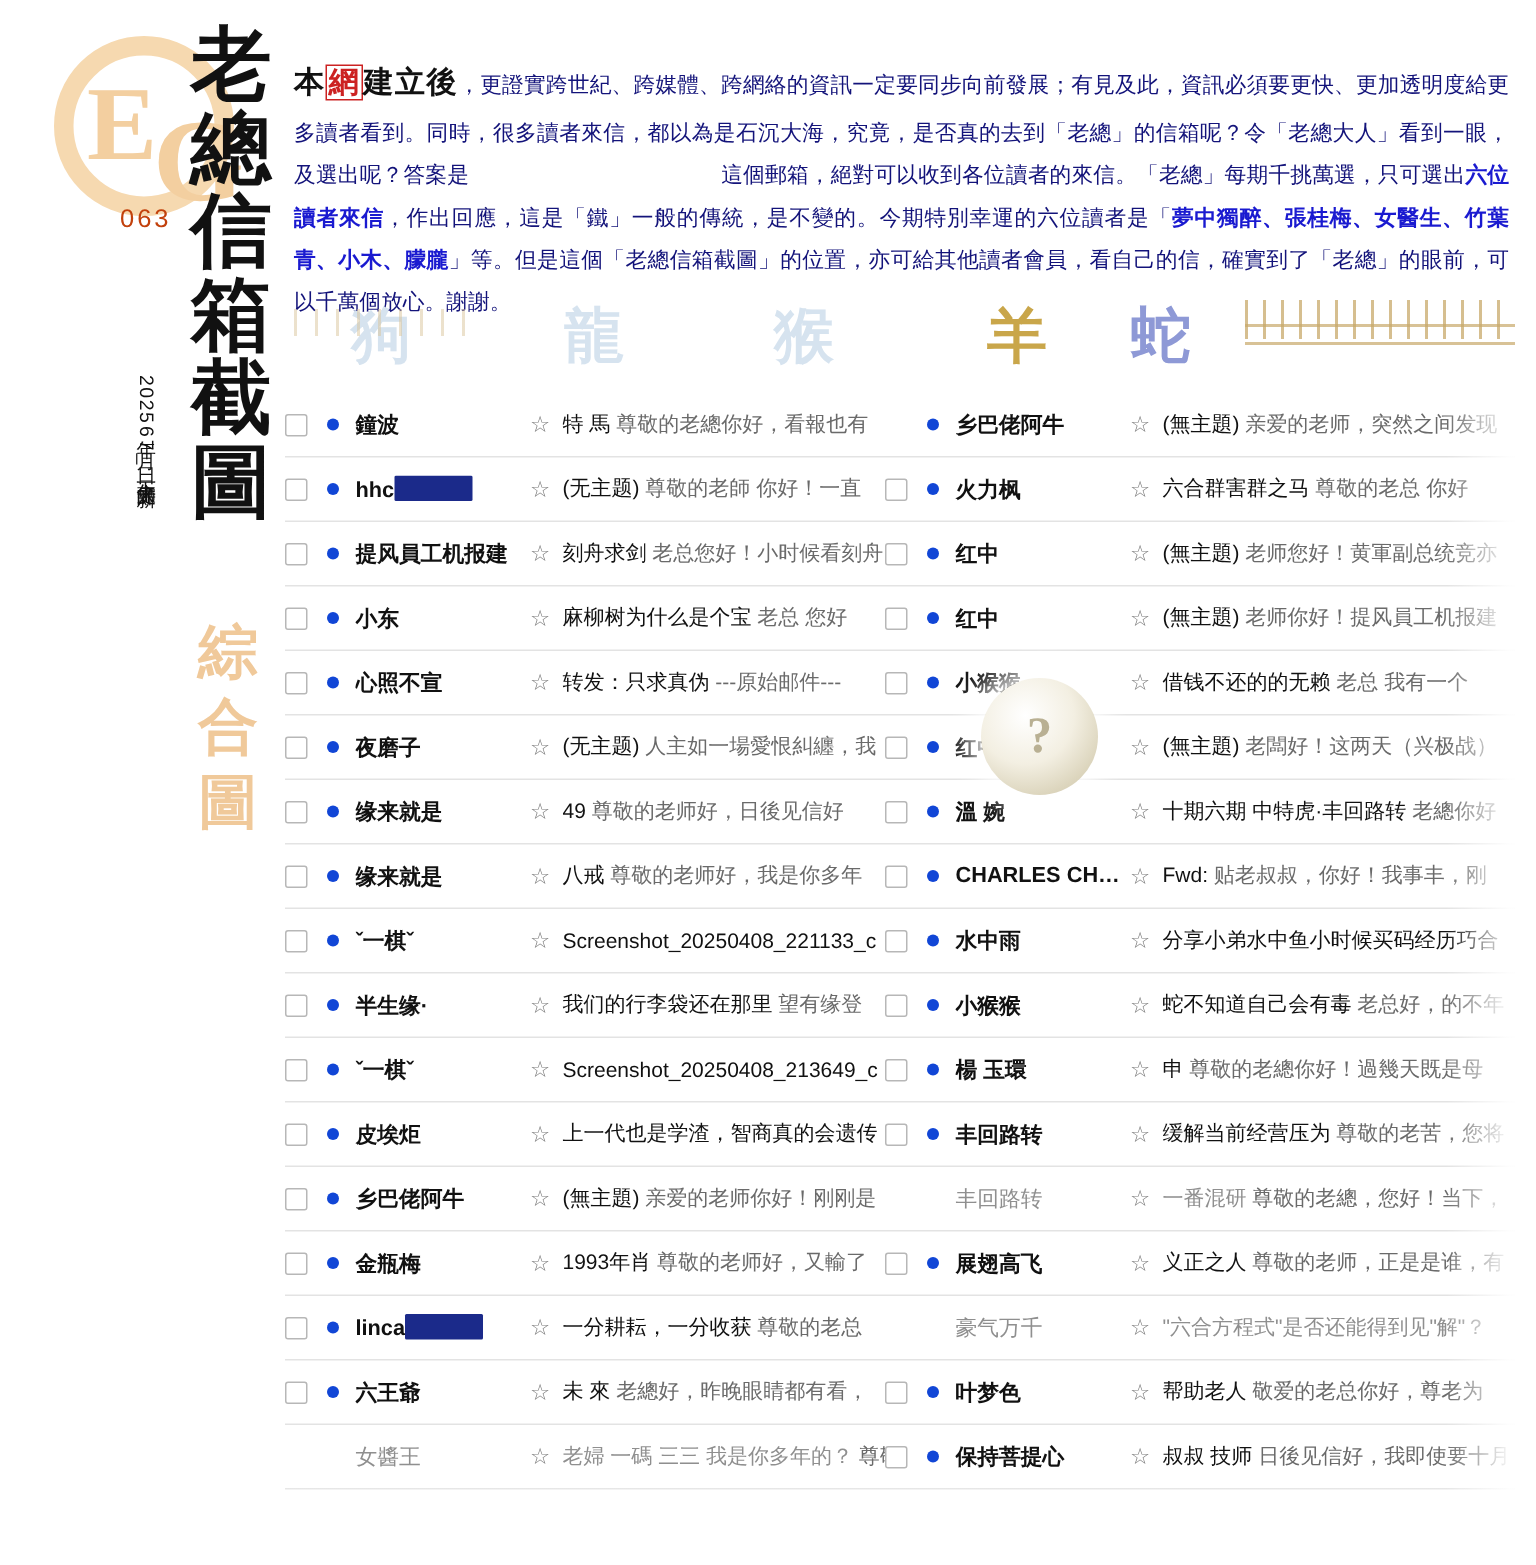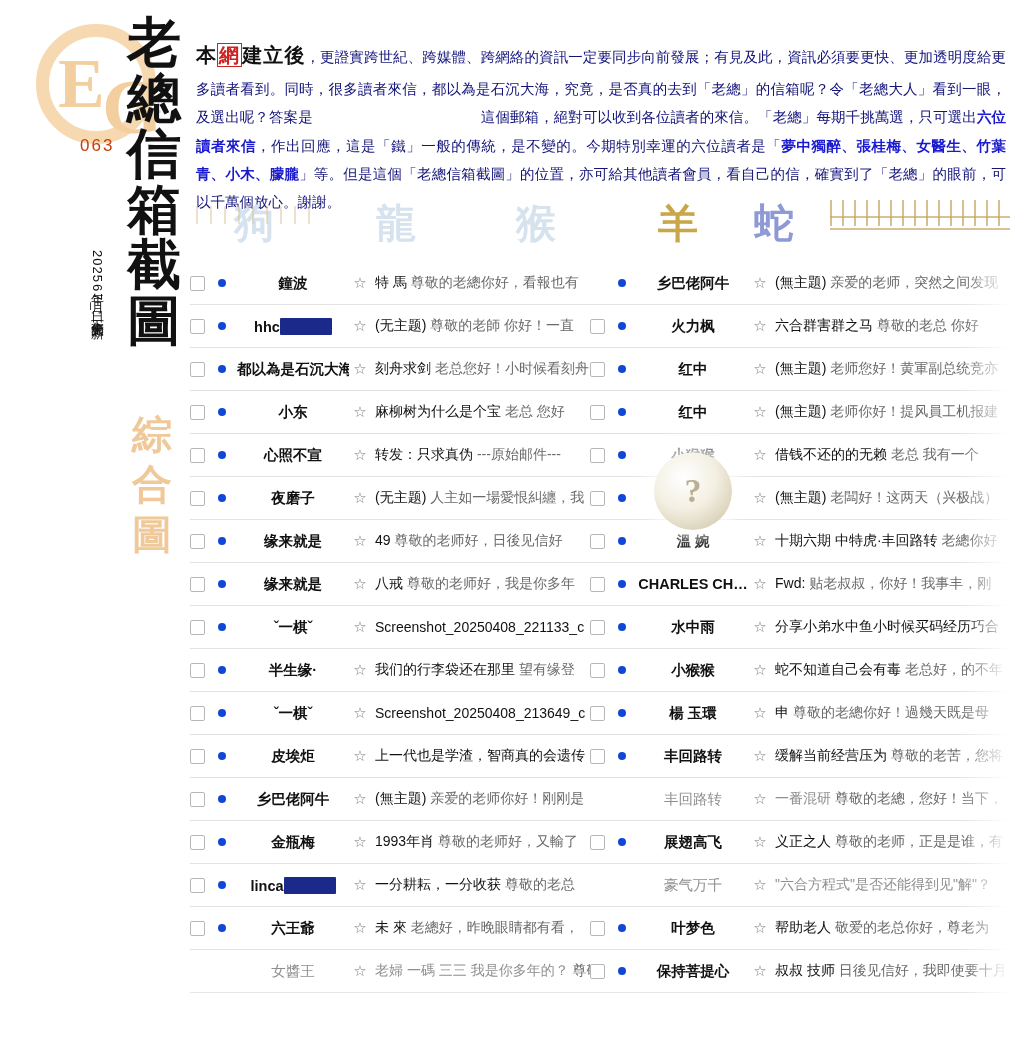--- a/index.html
+++ b/index.html
@@ -115,21 +115,21 @@
     background:#fff;flex:0 0 auto;margin-right:13px;
   }
   .chk.hidden{visibility:hidden;}
   .dot{
     width:8px;height:8px;border-radius:50%;background:#1146d6;
     flex:0 0 auto;margin-right:11px;
   }
   .dot.off{visibility:hidden;}
   .sender{
     width:112px;flex:0 0 auto;font-size:14.5px;color:#111;
-    white-space:nowrap;overflow:hidden;text-overflow:clip;text-align:center;
+    white-space:nowrap;overflow:hidden;text-overflow:clip;
   }
   .sender.bold{font-weight:bold;}
   .sender.grey{color:#5a5a5a;}
   .sender .redact{
     display:inline-block;background:#1b2a8a;color:transparent;
     width:52px;height:17px;vertical-align:-3px;border-radius:1px;
   }
   .star{
     flex:0 0 auto;width:22px;color:#7d7d7d;font-size:15px;text-align:center;
     margin-right:4px;
@@ -217,21 +217,21 @@
     <div class="mail-row">
       <div class="chk"></div>
       <div class="dot"></div>
       <div class="sender bold">hhc<span class="redact"></span></div>
       <div class="star">☆</div>
       <div class="subject"><span class="s-main">(无主题)</span><span class="s-snip"> 尊敬的老師 你好！一直</span></div>
     </div>
     <div class="mail-row">
       <div class="chk"></div>
       <div class="dot"></div>
-      <div class="sender bold">都以為是石沉大海</div>
+      <div class="sender bold">提风員工机报建</div>
       <div class="star">☆</div>
       <div class="subject"><span class="s-main">刻舟求剑</span><span class="s-snip"> 老总您好！小时候看刻舟</span></div>
     </div>
     <div class="mail-row">
       <div class="chk"></div>
       <div class="dot"></div>
       <div class="sender bold">小东</div>
       <div class="star">☆</div>
       <div class="subject"><span class="s-main">麻柳树为什么是个宝</span><span class="s-snip"> 老总 您好</span></div>
     </div>

